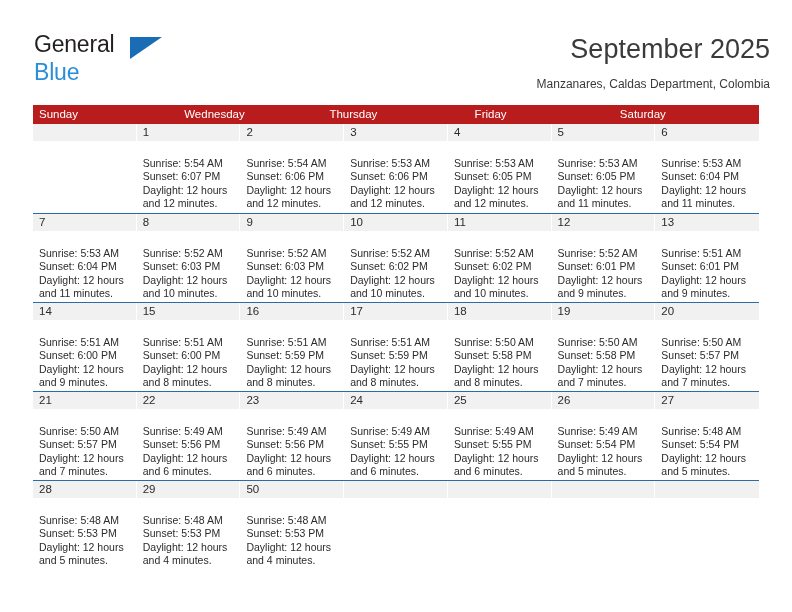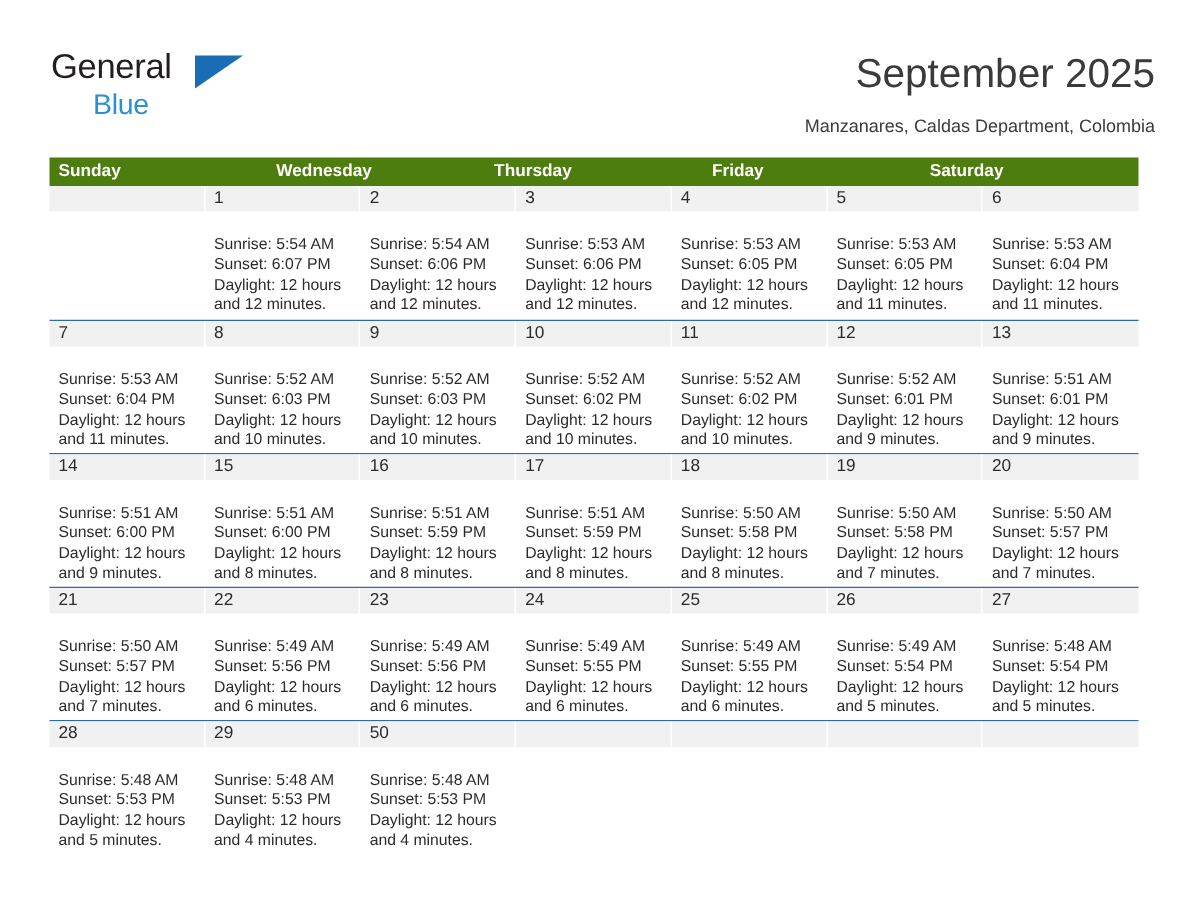--- a/index.html
+++ b/index.html
@@ -50,24 +50,23 @@
     position: absolute;
     left: 96px;
     top: 4px;
     width: 0;
     height: 0;
     border-left: 32px solid #1a6cb5;
     border-bottom: 22px solid transparent;
   }
   .logo-row2 {
     display: block;
-    font-size: 19px;
+    font-size: 23px;
     color: #2a8fd8;
     margin-top: 3px;
-    margin-left: 28px;
     letter-spacing: -0.2px;
   }
   .title {
     position: absolute;
     right: 34px;
     top: 34px;
     font-size: 27px;
     color: #3a3a3a;
     text-align: center;
     white-space: nowrap;
@@ -84,23 +83,22 @@
 
   
   .calendar {
     position: absolute;
     left: 33px;
     top: 105px;
     width: 726px;
   }
   .week-head {
     display: flex;
-    background: #4d7c0f;
+    background: #b91c1c;
     height: 19px;
-    font-weight: bold;
   }
   .week-head .dow {
     flex: 1 1 0;
     color: #ffffff;
     font-size: 11.5px;
     line-height: 19px;
     padding-left: 6px;
     box-sizing: border-box;
     white-space: nowrap;
   }

